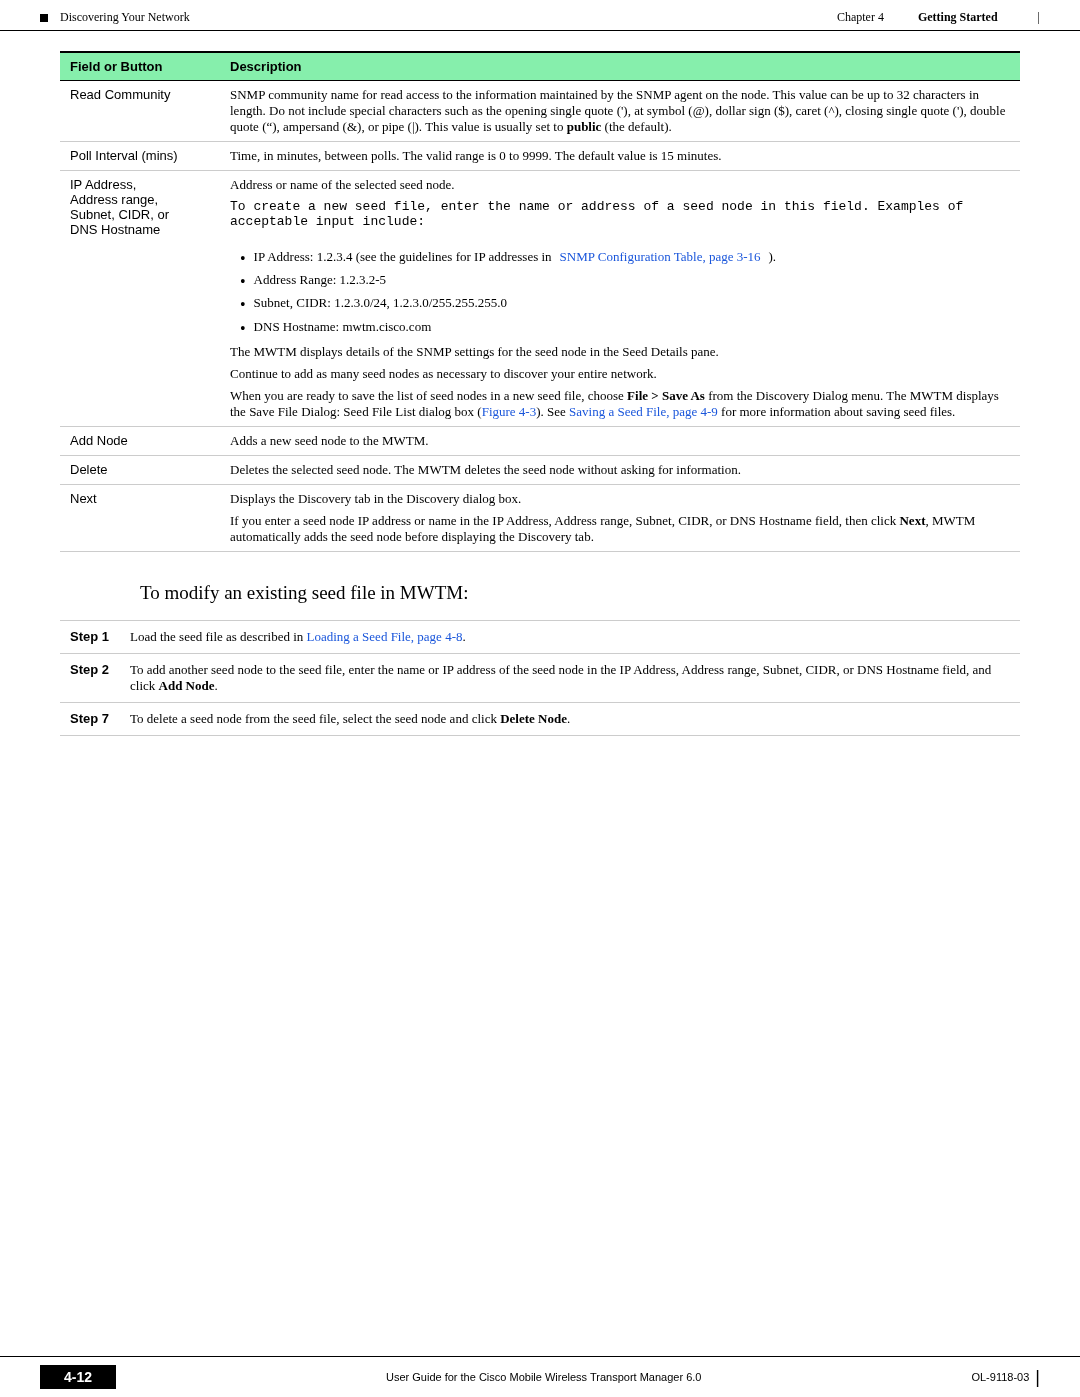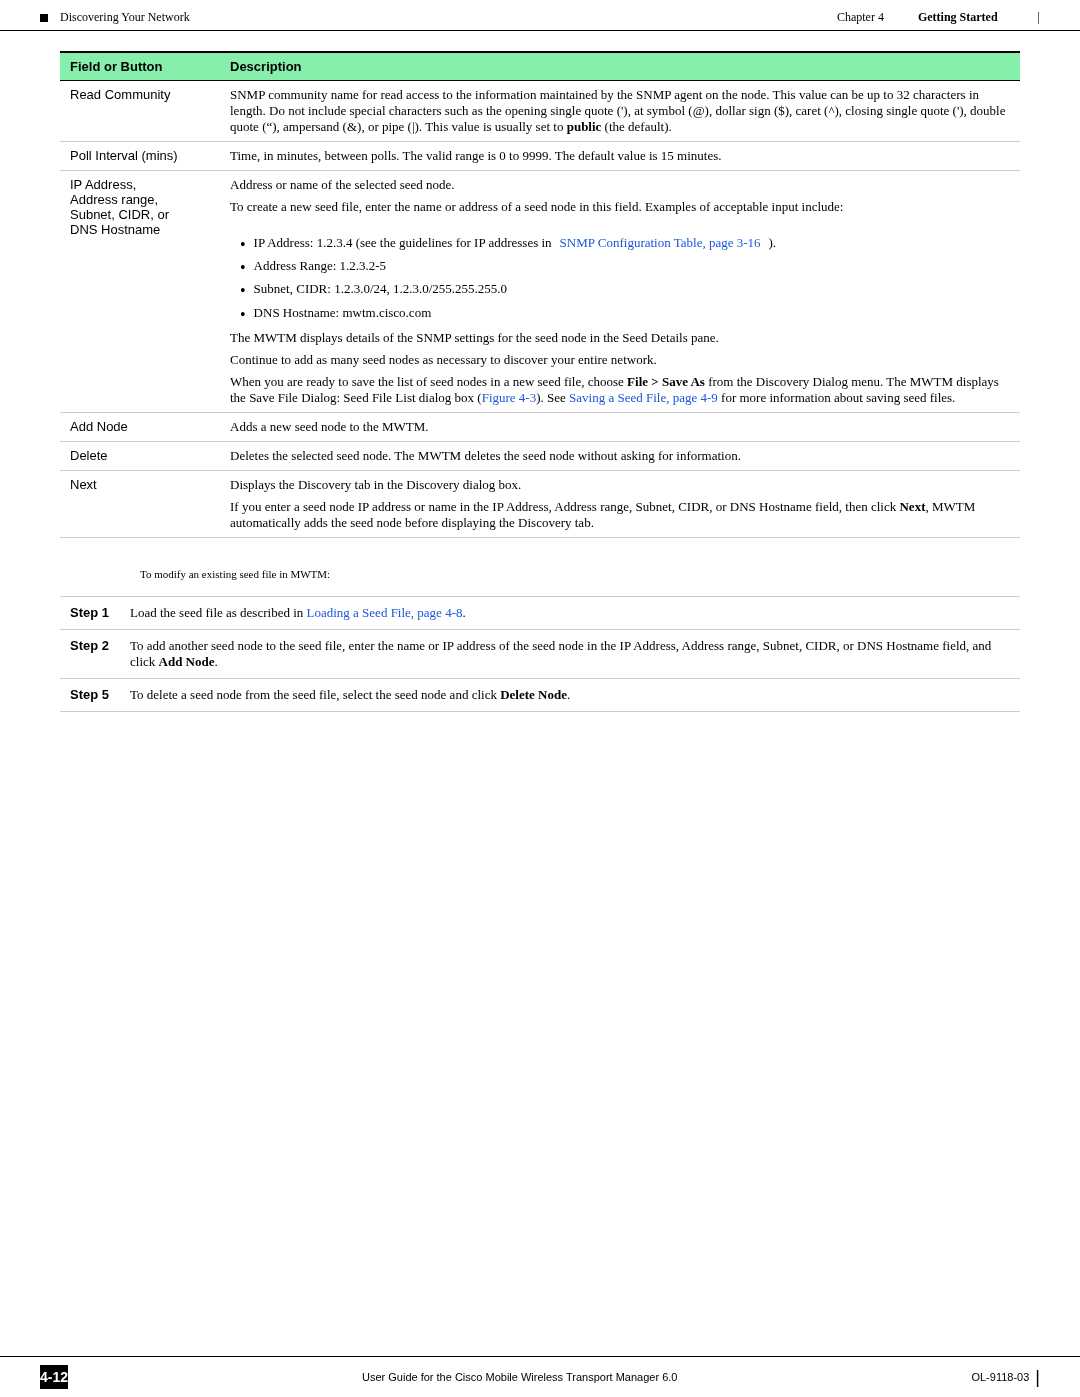--- a/index.html
+++ b/index.html
@@ -145,21 +145,21 @@
     }
     .steps-table td.step-label {
       font-family: Arial, Helvetica, sans-serif;
       font-weight: bold;
       font-size: 13px;
       white-space: nowrap;
       width: 60px;
     }
 
     .intro-text {
-      font-size: 11px;
+      font-size: 19px;
       margin-bottom: 16px;
       padding-left: 80px;
       font-family: Times New Roman, Times, serif;
     }
 
     
     .page-footer {
       position: absolute;
       bottom: 0;
       left: 0;
@@ -174,21 +174,21 @@
       display: flex;
       align-items: center;
       gap: 10px;
     }
     .page-num-box {
       background: #000;
       color: #fff;
       font-family: Arial, Helvetica, sans-serif;
       font-weight: bold;
       font-size: 14px;
-      padding: 4px 0;
+      padding: 4px 24px;
     }
     .footer-center {
       font-family: Arial, Helvetica, sans-serif;
       font-size: 11px;
       text-align: center;
       flex: 1;
       padding: 0 20px;
     }
     .footer-right {
       font-family: Arial, Helvetica, sans-serif;
@@ -242,21 +242,21 @@
             Time, in minutes, between polls. The valid range is 0 to 9999. The default value is 15 minutes.
           </td>
         </tr>
 
         <tr>
           <td class="field-col" style="vertical-align: top;">
             IP Address,<br>Address range,<br>Subnet, CIDR, or<br>DNS Hostname
           </td>
           <td class="desc-col">
             <p style="margin-bottom:6px;">Address or name of the selected seed node.</p>
-            <p style="margin-bottom:20px;">To create a new seed file, enter the name or address of a seed node in this field. Examples of acceptable input include:</p>
+            <p style="margin-bottom:20px;font-family:Liberation Mono, monospace;">To create a new seed file, enter the name or address of a seed node in this field. Examples of acceptable input include:</p>
             <ul class="bullet-list">
               <li>
                 IP Address: 1.2.3.4 (see the guidelines for IP addresses in <a class="link" href="#">SNMP Configuration Table, page 3-16</a>).
               </li>
               <li>Address Range: 1.2.3.2-5</li>
               <li>Subnet, CIDR: 1.2.3.0/24, 1.2.3.0/255.255.255.0</li>
               <li>DNS Hostname: mwtm.cisco.com</li>
             </ul>
             <p style="margin-bottom:6px;">The MWTM displays details of the SNMP settings for the seed node in the Seed Details pane.</p>
             <p style="margin-bottom:6px;">Continue to add as many seed nodes as necessary to discover your entire network.</p>
@@ -298,21 +298,21 @@
         </tr>
 
         <tr>
           <td class="step-label">Step 2</td>
           <td class="desc-col">
             To add another seed node to the seed file, enter the name or IP address of the seed node in the IP Address, Address range, Subnet, CIDR, or DNS Hostname field, and click <strong>Add Node</strong>.
           </td>
         </tr>
 
         <tr>
-          <td class="step-label">Step 5</td>
+          <td class="step-label">Step 7</td>
           <td class="desc-col">
             To delete a seed node from the seed file, select the seed node and click <strong>Delete Node</strong>.
           </td>
         </tr>
 
       </tbody>
     </table>
 
   </div>
 

